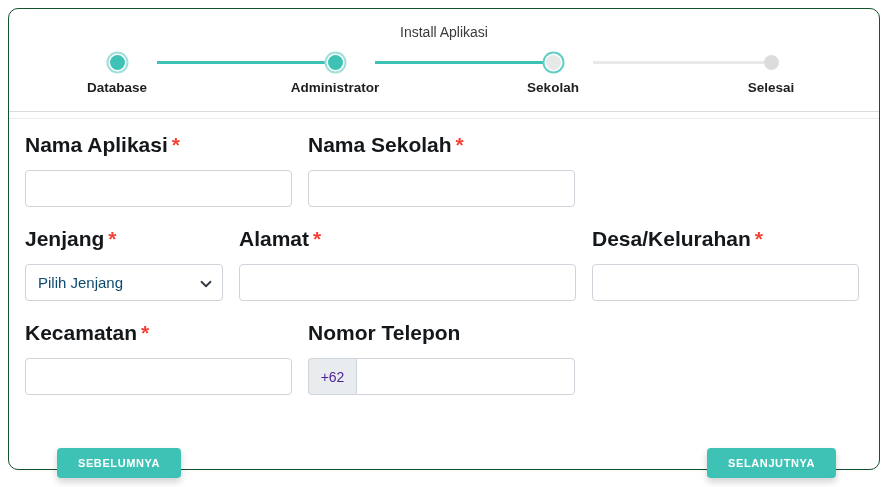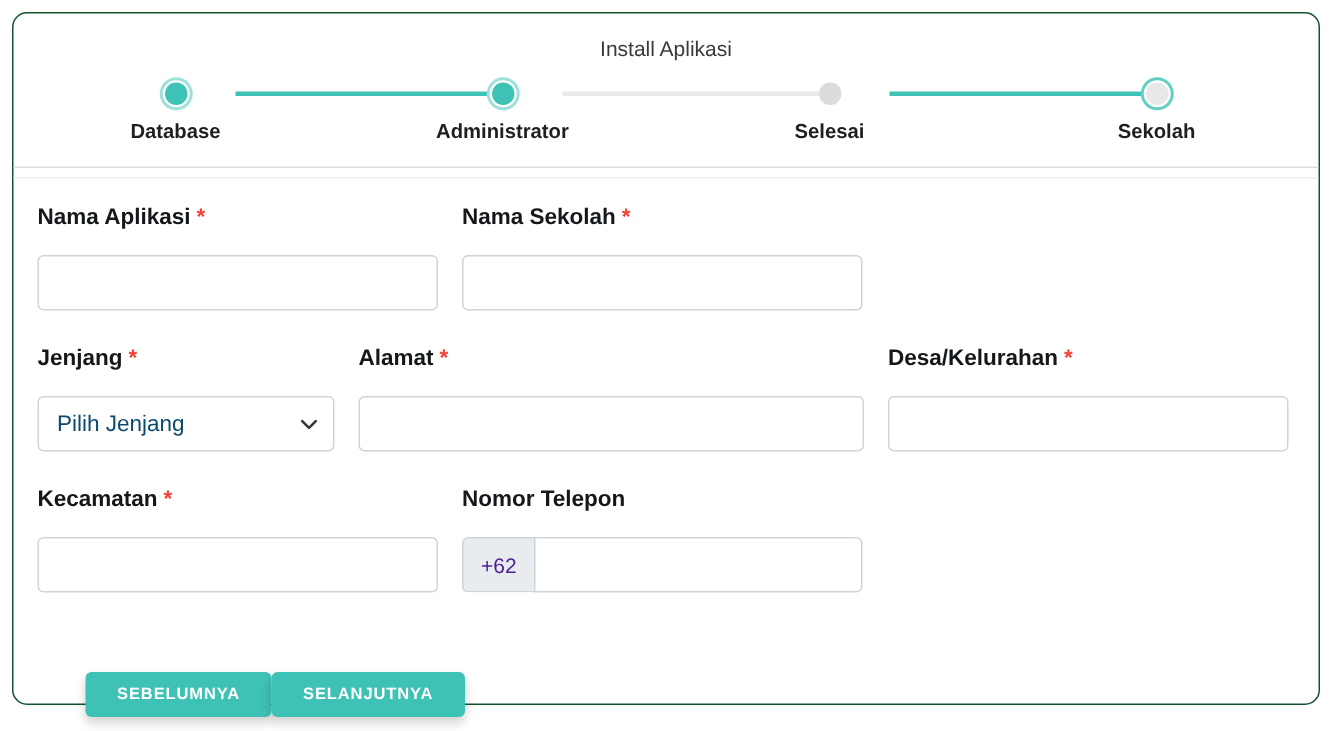--- a/index.html
+++ b/index.html
@@ -83,21 +83,21 @@
   .form-area { padding: 17px 16px 0 16px; }
   .frow {
     display: grid;
     gap: 16px;
     margin-bottom: 23px;
   }
   .frow.cols-equal { grid-template-columns: 267px 267px 267px; }
   .frow.cols-mixed { grid-template-columns: 198px 337px 267px; }
   .field-label {
     display: block;
-    font-size: 15px;
+    font-size: 21px;
     font-weight: bold;
     color: #15181b;
     line-height: 18px;
     margin-bottom: 16px;
   }
   .req {
     color: #f44336;
     margin-left: 4px;
     font-weight: bold;
   }
@@ -151,21 +151,21 @@
     color: #4c1d95;
   }
   .phone-group .text-input {
     border-radius: 0 4px 4px 0;
     flex: 1;
   }
 
   
   .footer {
     display: flex;
-    justify-content: flex-start;
+    justify-content: space-between;
     padding: 30px 27px 0 32px;
   }
   .wizard-btn {
     background: #3ec2b6;
     color: #ffffff;
     border: none;
     border-radius: 4px;
     height: 30px;
     padding: 0 21px;
     font-size: 11px;
@@ -187,29 +187,29 @@
     <div class="stepper">
       <div class="step completed">
         <span class="dot"></span>
         <span class="step-label">Database</span>
       </div>
       <div class="step completed">
         <span class="connector done"></span>
         <span class="dot"></span>
         <span class="step-label">Administrator</span>
       </div>
+      <div class="step current">
+        <span class="connector done"></span>
+        <span class="dot"></span>
+        <span class="step-label">Sekolah</span>
+      </div>
       <div class="step pending">
         <span class="connector todo"></span>
         <span class="dot"></span>
         <span class="step-label">Selesai</span>
-      </div>
-      <div class="step current">
-        <span class="connector done"></span>
-        <span class="dot"></span>
-        <span class="step-label">Sekolah</span>
       </div>
     </div>
 
     <div class="divider-a"></div>
     <div class="divider-b"></div>
   </div>
 
   <div class="form-area">
 
     <div class="frow cols-equal">

